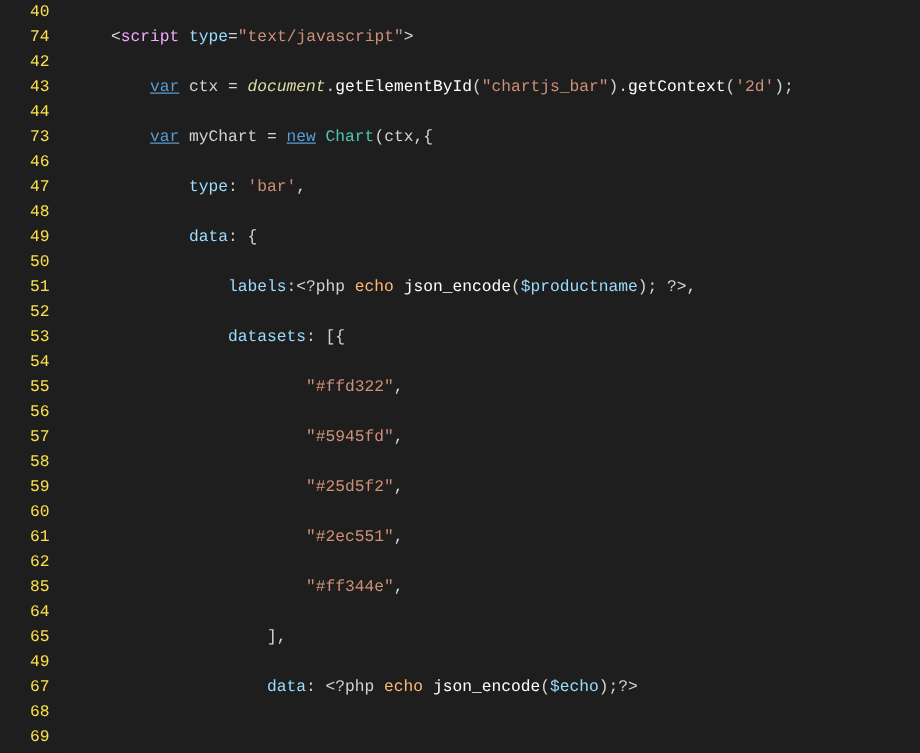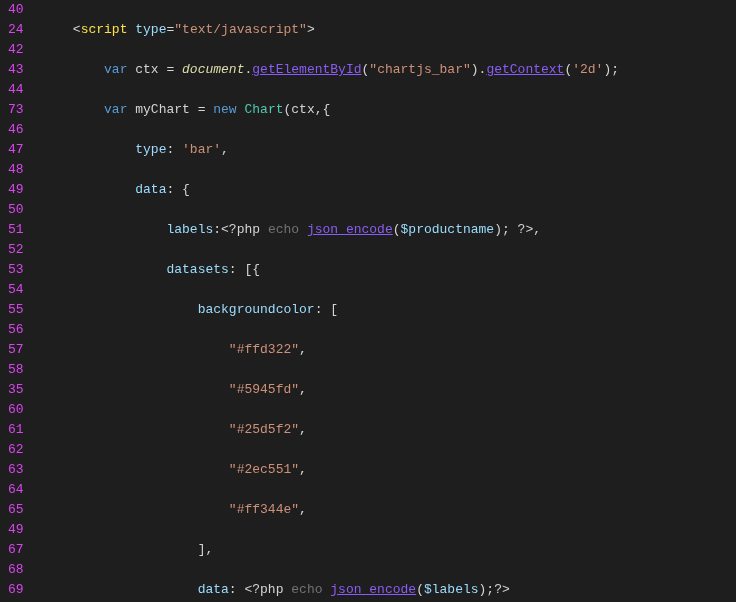--- a/index.html
+++ b/index.html
@@ -12,98 +12,97 @@
     color: #d4d4d4;
   }
   .editor {
     display: flex;
     width: 736px;
     height: 602px;
     overflow: hidden;
   }
   .gutter {
     background: #1e1e1e;
-    color: #d946ef;
+    color: #fde047;
     text-align: center;
-    padding: 0 10px 0 8px;
+    padding: 0 10px 0 24px;
     user-select: none;
     flex-shrink: 0;
   }
   .code {
     padding: 0 0 0 8px;
     white-space: pre;
     flex: 1;
   }
   .line { height: 20px; }
-  .tk-tagname { color: #fde047; }
+  .tk-tagname { color: #f0abfc; }
   .tk-attr { color: #9cdcfe; }
   .tk-punc { color: #d4d4d4; }
   .tk-eq { color: #d4d4d4; }
   .tk-str { color: #ce9178; }
-  .tk-kw { color: #569cd6; }
+  .tk-kw { color: #569cd6; text-decoration: underline; }
   .tk-ident { color: #d4d4d4; }
   .tk-varcall { color: #9cdcfe; }
   .tk-prop { color: #9cdcfe; }
   .tk-fnital { color: #dcdcaa; font-style: italic; text-align: center; }
-  .tk-fn { color: #8b5cf6; text-decoration: underline; }
+  .tk-fn { color: #ffffff; }
   .tk-type { color: #4ec9b0; }
-  .tk-php { color: #737373; }
+  .tk-php { color: #fdba74; }
 </style>
 </head>
 <body>
 
 <div class="editor">
   <div class="gutter">
     <div class="line">40</div>
-    <div class="line">24</div>
+    <div class="line">74</div>
     <div class="line">42</div>
     <div class="line">43</div>
     <div class="line">44</div>
     <div class="line">73</div>
     <div class="line">46</div>
     <div class="line">47</div>
     <div class="line">48</div>
     <div class="line">49</div>
     <div class="line">50</div>
     <div class="line">51</div>
     <div class="line">52</div>
     <div class="line">53</div>
     <div class="line">54</div>
     <div class="line">55</div>
     <div class="line">56</div>
     <div class="line">57</div>
     <div class="line">58</div>
-    <div class="line">35</div>
+    <div class="line">59</div>
     <div class="line">60</div>
     <div class="line">61</div>
     <div class="line">62</div>
-    <div class="line">63</div>
+    <div class="line">85</div>
     <div class="line">64</div>
     <div class="line">65</div>
     <div class="line">49</div>
     <div class="line">67</div>
     <div class="line">68</div>
     <div class="line">69</div>
   </div>
   <div class="code">
 <div class="line">    <span class="tk-punc">&lt;</span><span class="tk-tagname">script</span><span> </span><span class="tk-attr">type</span><span class="tk-eq">=</span><span class="tk-str">"text/javascript"</span><span class="tk-punc">&gt;</span></div>
 <div class="line">        <span class="tk-kw">var</span><span> </span><span class="tk-ident">ctx</span><span class="tk-punc"> = </span><span class="tk-fnital">document</span><span class="tk-punc">.</span><span class="tk-fn">getElementById</span><span class="tk-punc">(</span><span class="tk-str">"chartjs_bar"</span><span class="tk-punc">)</span><span class="tk-punc">.</span><span class="tk-fn">getContext</span><span class="tk-punc">(</span><span class="tk-str">'2d'</span><span class="tk-punc">);</span></div>
 <div class="line">        <span class="tk-kw">var</span><span> </span><span class="tk-ident">myChart</span><span class="tk-punc"> = </span><span class="tk-kw">new</span><span> </span><span class="tk-type">Chart</span><span class="tk-punc">(</span><span class="tk-ident">ctx</span><span class="tk-punc">,{</span></div>
 <div class="line">            <span class="tk-prop">type</span><span class="tk-punc">: </span><span class="tk-str">'bar'</span><span class="tk-punc">,</span></div>
 <div class="line">            <span class="tk-prop">data</span><span class="tk-punc">: {</span></div>
 <div class="line">                <span class="tk-prop">labels</span><span class="tk-punc">:</span><span class="tk-punc">&lt;?php </span><span class="tk-php">echo</span><span> </span><span class="tk-fn">json_encode</span><span class="tk-punc">(</span><span class="tk-varcall">$productname</span><span class="tk-punc">); </span><span class="tk-punc">?&gt;</span><span class="tk-punc">,</span></div>
 <div class="line">                <span class="tk-prop">datasets</span><span class="tk-punc">: [{</span></div>
-<div class="line">                    <span class="tk-prop">backgroundcolor</span><span class="tk-punc">: [</span></div>
 <div class="line">                        <span class="tk-str">"#ffd322"</span><span class="tk-punc">,</span></div>
 <div class="line">                        <span class="tk-str">"#5945fd"</span><span class="tk-punc">,</span></div>
 <div class="line">                        <span class="tk-str">"#25d5f2"</span><span class="tk-punc">,</span></div>
 <div class="line">                        <span class="tk-str">"#2ec551"</span><span class="tk-punc">,</span></div>
 <div class="line">                        <span class="tk-str">"#ff344e"</span><span class="tk-punc">,</span></div>
 <div class="line">                    <span class="tk-punc">],</span></div>
-<div class="line">                    <span class="tk-prop">data</span><span class="tk-punc">: </span><span class="tk-punc">&lt;?php </span><span class="tk-php">echo</span><span> </span><span class="tk-fn">json_encode</span><span class="tk-punc">(</span><span class="tk-varcall">$labels</span><span class="tk-punc">);</span><span class="tk-punc">?&gt;</span></div>
+<div class="line">                    <span class="tk-prop">data</span><span class="tk-punc">: </span><span class="tk-punc">&lt;?php </span><span class="tk-php">echo</span><span> </span><span class="tk-fn">json_encode</span><span class="tk-punc">(</span><span class="tk-varcall">$echo</span><span class="tk-punc">);</span><span class="tk-punc">?&gt;</span></div>
 
 
 
 
 
 
 
 
 
 

